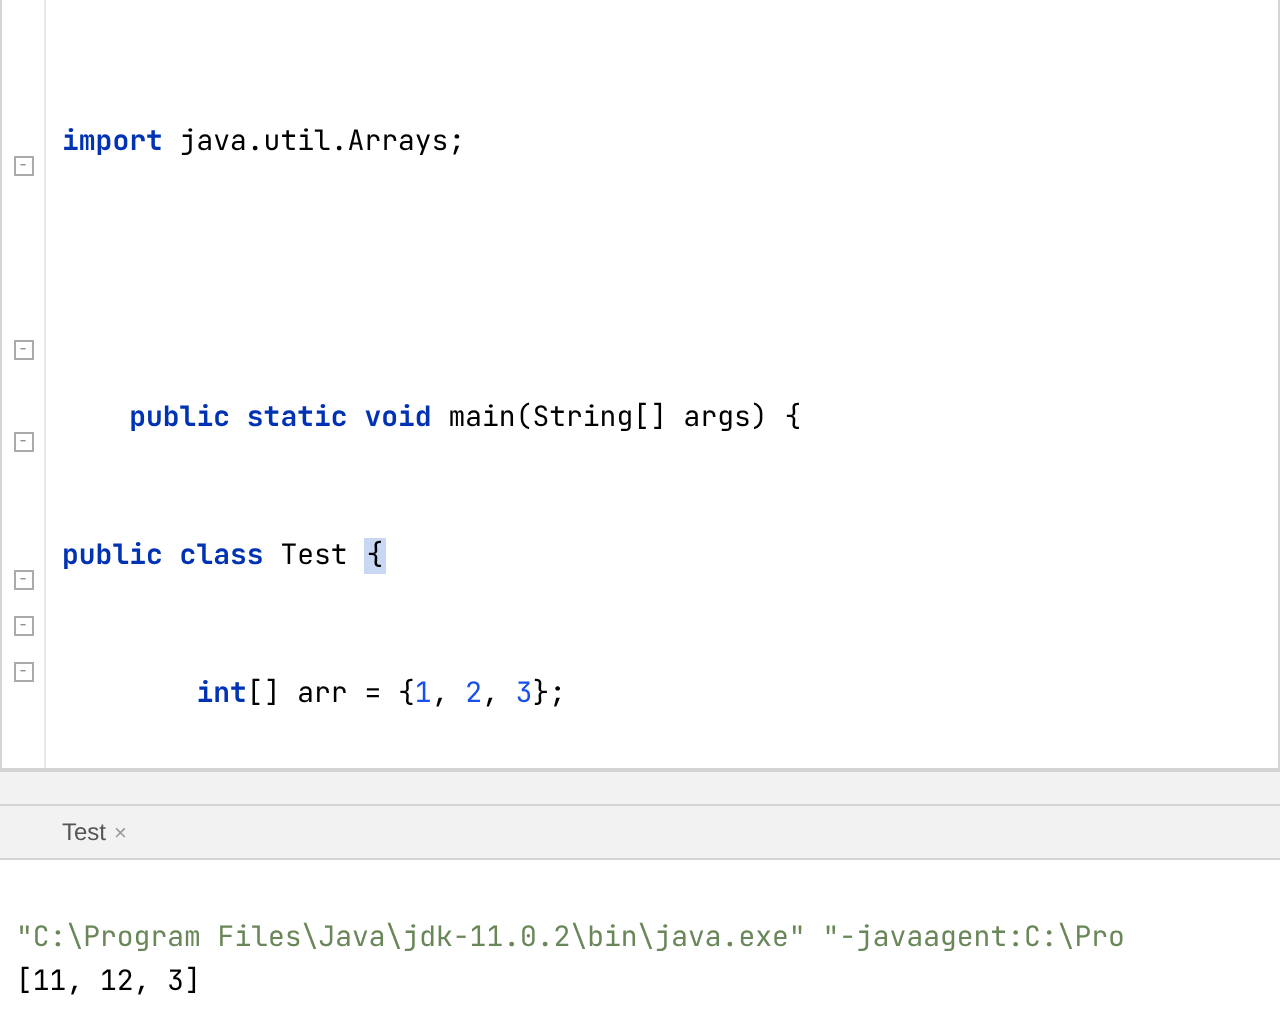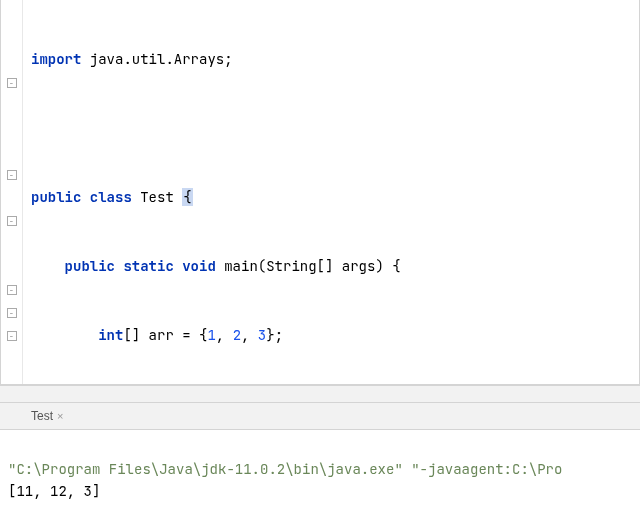--- a/index.html
+++ b/index.html
@@ -39,21 +39,21 @@
   .fold {
     width: 10px; height: 10px;
     border: 1px solid #aaa;
     display: flex; align-items: center; justify-content: center;
     font-size: 8px; color: #888; line-height: 1;
     background: #fff;
   }
   .fold::before { content: "−"; }
   .code {
     flex: 1;
-    padding-top: 2px;
+    padding-top: 14px;
     line-height: 23px;
     white-space: pre;
     color: #000;
     overflow-x: hidden;
   }
   .line { height: 23px; padding-left: 8px; position: relative; }
   .kw   { color: #0033b3; font-weight: bold; }
   .num  { color: #1750eb; }
   .hl-brace { background: #c9d8f2; padding:0 1px; }
 
@@ -112,22 +112,22 @@
         <span class="fold"></span>
       </div>
     <div class="gutter-row">
         <span class="fold"></span>
       </div>
     <div class="gutter-row"></div>
   </div>
   <div class="code">
     <div class="line"><span class="kw">import</span><span> java.util.Arrays;</span></div>
     <div class="line"></div>
+    <div class="line"><span class="kw">    public static void</span><span> main(String[] args) </span><span>{</span></div>
     <div class="line"><span class="kw">public</span><span class="kw"> class</span><span> Test </span><span class="hl-brace">{</span></div>
-    <div class="line"><span class="kw">    public static void</span><span> main(String[] args) </span><span>{</span></div>
     <div class="line"><span class="kw">        int</span><span>[] arr = {</span><span class="num">1</span><span>, </span><span class="num">2</span><span>, </span><span class="num">3</span><span>};</span></div>
     
     
     
     
     
     
     
     
     

